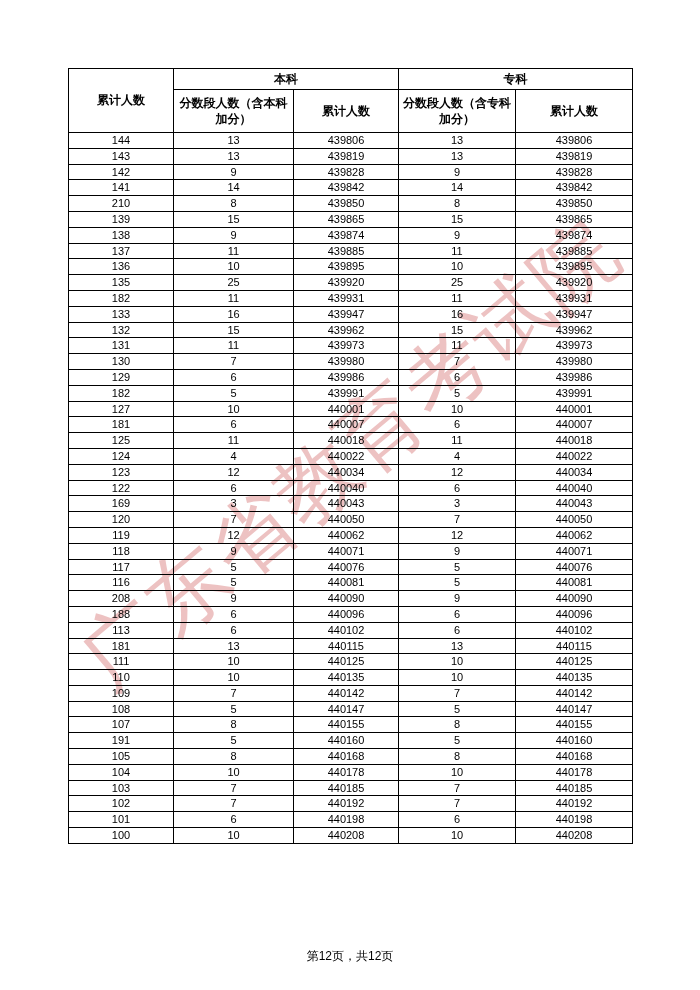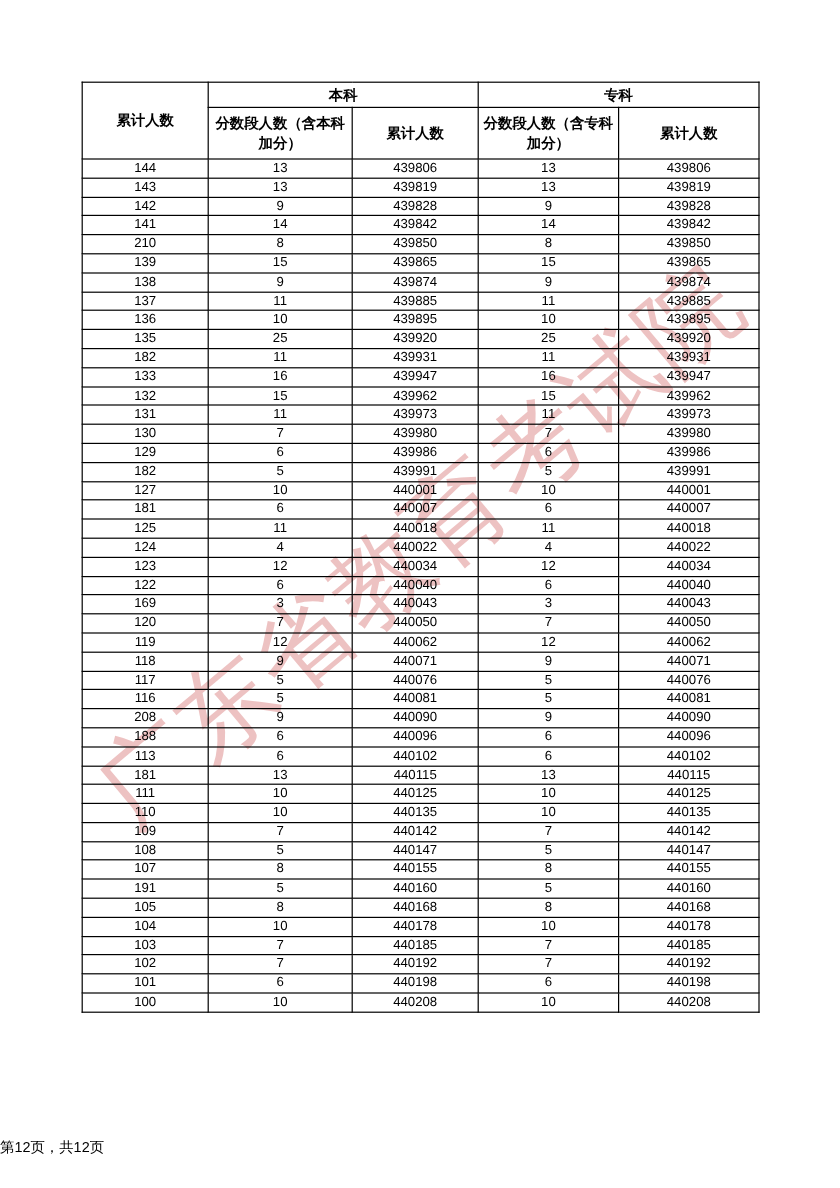--- a/index.html
+++ b/index.html
@@ -68,21 +68,21 @@
   col.c-score   { width: 105px; }
   col.c-seg-b   { width: 120px; }
   col.c-cum-b   { width: 105px; }
   col.c-seg-z   { width: 117px; }
   col.c-cum-z   { width: 117px; }
   .footer {
     position: absolute;
     left: 0;
     top: 948px;
     width: 700px;
-    text-align: left;
+    text-align: center;
     font-size: 12px;
     color: #000000;
     z-index: 1;
   }
 </style>
 </head>
 <body>
 
 <div class="page">
 

